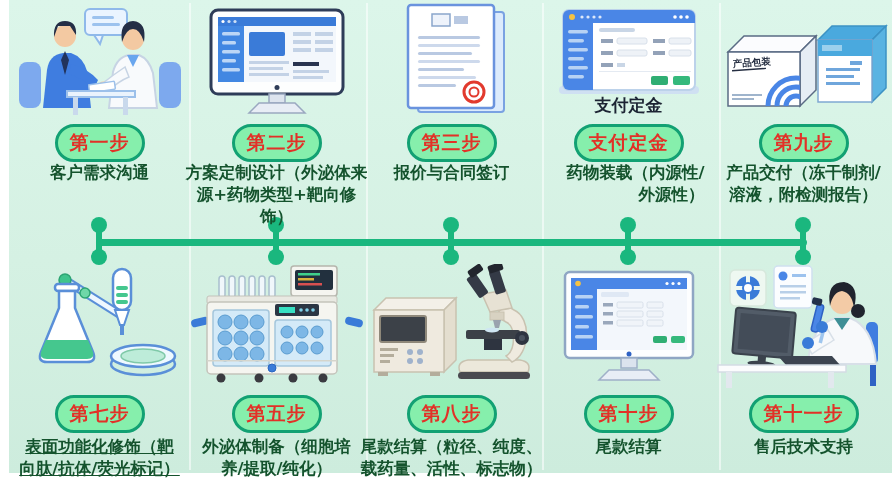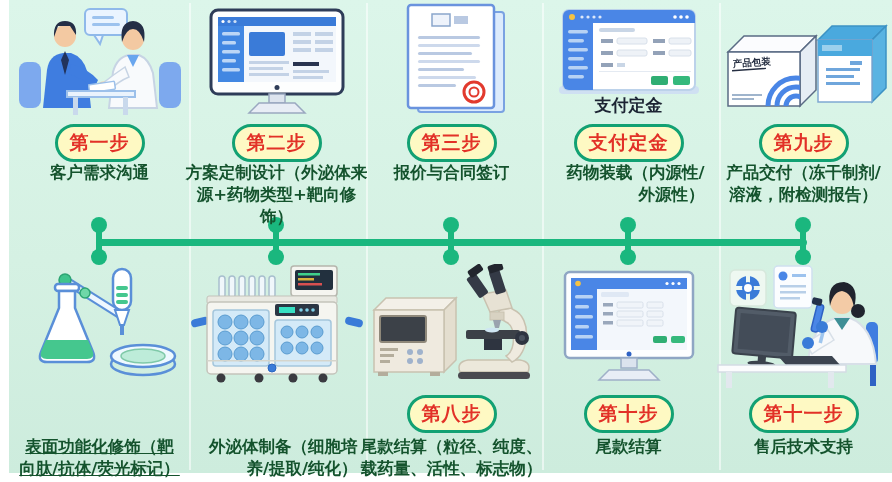--- a/index.html
+++ b/index.html
@@ -7,21 +7,21 @@
   .stage{position:relative;width:892px;height:482px;background:#ffffff;}
   .mint{position:absolute;left:9px;top:0;right:0;bottom:9px;
         background:linear-gradient(180deg,#dcf6ea 0%,#d5f1e3 55%,#cdecdd 100%);}
   .divider{position:absolute;top:3px;bottom:12px;width:2px;background:rgba(255,255,255,0.55);}
   .col{position:absolute;top:0;width:177px;height:482px;}
   .illus{position:absolute;left:50%;transform:translateX(-50%);}
   .illus.toprow{top:6px;}
   .illus.bottomrow{top:264px;}
   .badge{position:absolute;left:50%;transform:translateX(-50%);top:124px;height:34px;
          box-sizing:border-box;display:flex;align-items:center;justify-content:center;
-         background:#fef9c3;border:3px solid #12a173;border-radius:999px;
+         background:#86efac;border:3px solid #12a173;border-radius:999px;
          padding:16px 12px;font-size:19px;font-weight:800;letter-spacing:1px;
          color:#e23127;white-space:nowrap;}
   .badge.bottomrow{top:395px;}
   .caption{position:absolute;left:50%;transform:translateX(-50%);top:162px;
            text-align:center;font-size:16.5px;line-height:22px;font-weight:700;
            color:#14532d;}
   .caption.bottomrow{top:436px;}
   .nowrap{white-space:nowrap;}
   .sublabel{position:absolute;left:50%;transform:translateX(-50%);top:94px;
             font-size:17px;font-weight:700;color:#1c2433;white-space:nowrap;}
@@ -117,20 +117,21 @@
         <rect x="101" y="22" width="12" height="4" rx="2" fill="#45c78e"></rect>
         <rect x="101" y="29" width="12" height="4" rx="2" fill="#45c78e"></rect>
         <rect x="101" y="36" width="12" height="4" rx="2" fill="#45c78e"></rect>
         <path d="M100,46 L114,46 L109,61 L105,61 Z" fill="#ffffff" stroke="#5a8fd8" stroke-width="2"></path>
         <rect x="105" y="61" width="4" height="10" fill="#5a8fd8"></rect>
         <ellipse cx="128" cy="100" rx="32" ry="11" fill="none" stroke="#5a8fd8" stroke-width="2.5"></ellipse>
         <ellipse cx="128" cy="92" rx="32" ry="11" fill="#eef9ff" stroke="#5a8fd8" stroke-width="2.5"></ellipse>
         <ellipse cx="128" cy="92" rx="22" ry="7" fill="#bdecd9" stroke="#7fc9a8" stroke-width="1.5"></ellipse>
       </svg>
     </div>
+    <div class="badge bottomrow">第七步</div>
     <div class="caption bottomrow" style="width:162px;text-decoration:underline;">表面功能化修饰（靶向肽/抗体/荧光标记）</div>
   </div>
 
   <div class="col" style="left:188px;">
     <div class="illus toprow">
       <svg width="176" height="113" viewBox="0 0 176 113">
         <rect x="22" y="4" width="132" height="84" rx="7" fill="#fdfefe" stroke="#2e3c58" stroke-width="3"></rect>
         <rect x="29" y="11" width="118" height="65" fill="#f3f7fc"></rect>
         <rect x="29" y="11" width="118" height="9" fill="#3a7bd8"></rect>
         <circle cx="34" cy="15.5" r="1.6" fill="#ffffff"></circle>
@@ -204,21 +205,22 @@
           <circle cx="113" cy="84" r="6" fill="#7db7e6" stroke="#5a9cd0"></circle>
           <circle cx="128" cy="84" r="6" fill="#7db7e6" stroke="#5a9cd0"></circle>
         <rect x="18" y="96" width="130" height="1.5" fill="#d5d5cc"></rect>
         <circle cx="83" cy="104" r="4" fill="#3a7bd8" stroke="#2a66c0"></circle>
         <circle cx="32" cy="114" r="4.5" fill="#3a3a40"></circle>
           <circle cx="70" cy="114" r="4.5" fill="#3a3a40"></circle>
           <circle cx="104" cy="114" r="4.5" fill="#3a3a40"></circle>
           <circle cx="134" cy="114" r="4.5" fill="#3a3a40"></circle>
       </svg>
     </div>
-    <div class="caption bottomrow" style="width:162px;text-align:right;">外泌体制备（细胞培养/提取/纯化）</div>
+    <div class="badge bottomrow">第五步</div>
+    <div class="caption bottomrow" style="width:162px;">外泌体制备（细胞培养/提取/纯化）</div>
   </div>
 
   <div class="col" style="left:363px;">
     <div class="illus toprow" style="top:2px;">
       <svg width="176" height="116" viewBox="0 0 176 116">
         <rect x="54" y="10" width="86" height="100" rx="3" fill="#dcebfc" stroke="#7aa2e2" stroke-width="2"></rect>
         <rect x="44" y="3" width="86" height="103" rx="3" fill="#ffffff" stroke="#6a93de" stroke-width="2.5"></rect>
         <rect x="68" y="12" width="18" height="12" fill="#eef3fb" stroke="#8aa6cc" stroke-width="1.5"></rect>
         <rect x="90" y="14" width="14" height="8" fill="#b9c9e2"></rect>
         <rect x="54" y="34" width="62" height="3" rx="1.5" fill="#b9c9e2"></rect>

